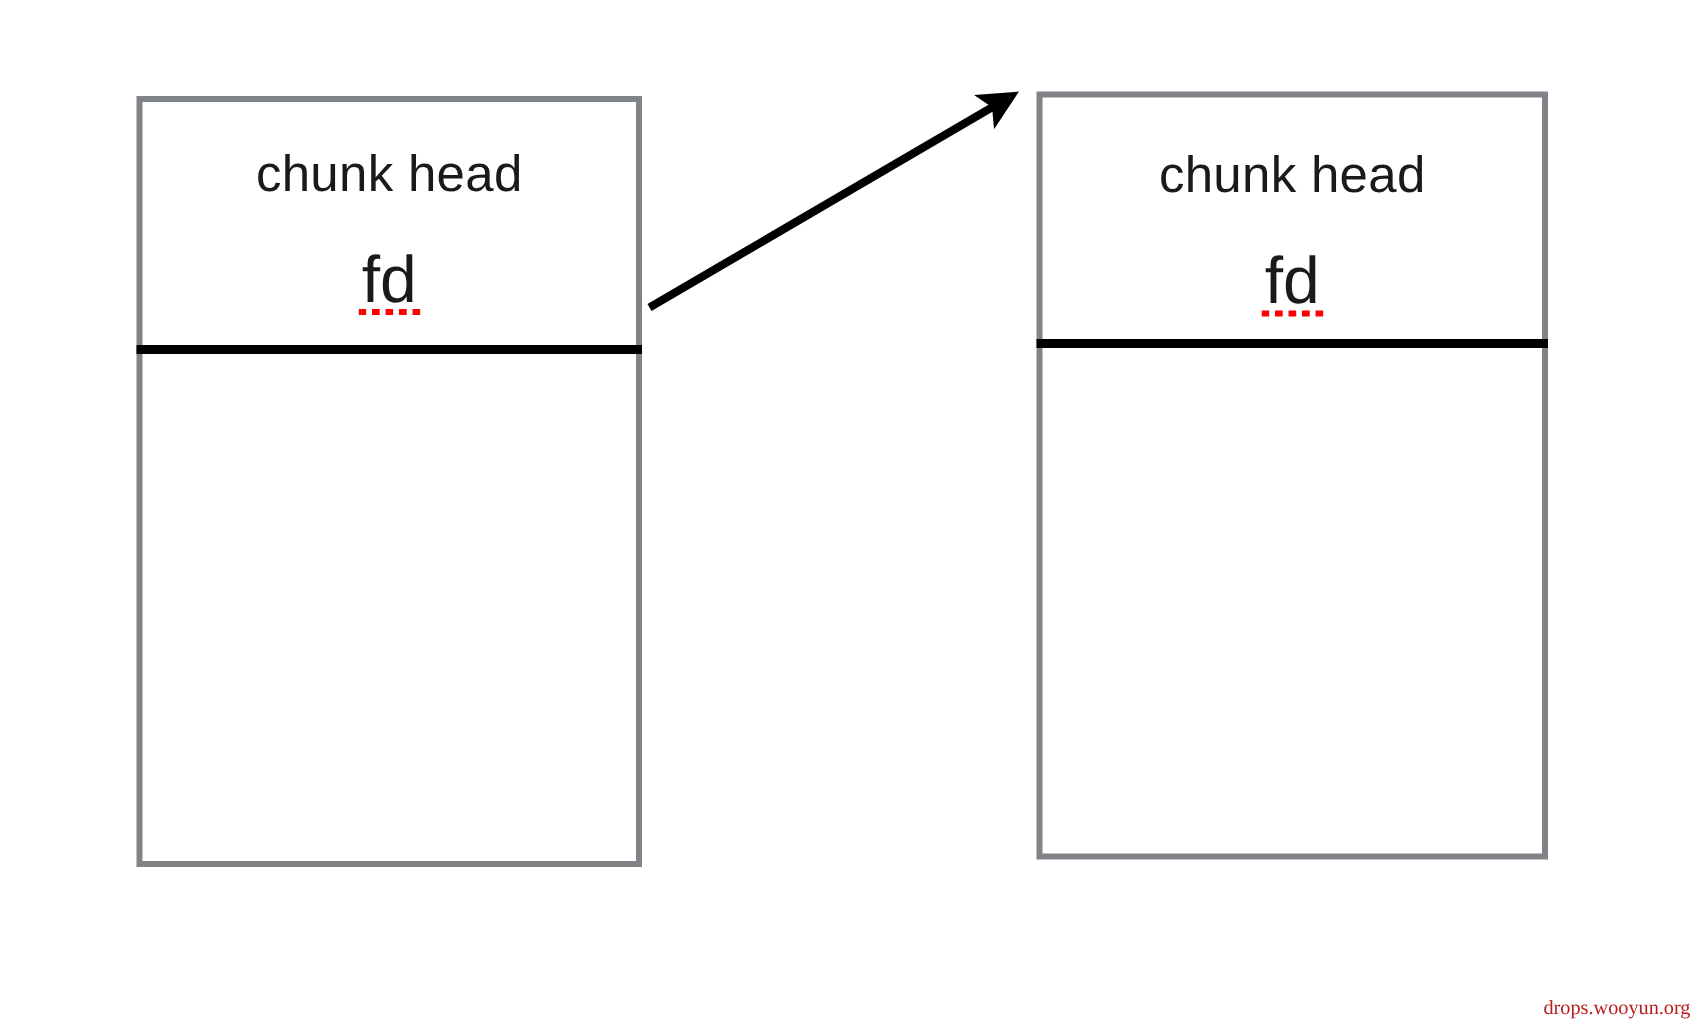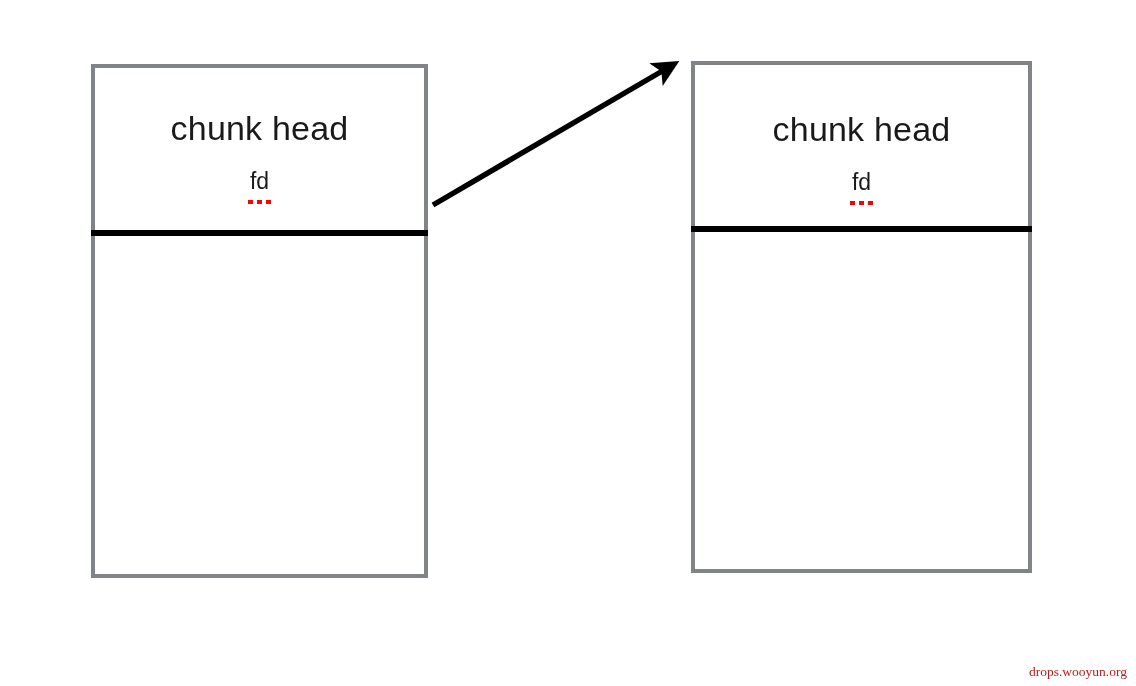--- a/index.html
+++ b/index.html
@@ -41,21 +41,21 @@
     top: 61px;
     width: 341px;
     height: 512px;
   }
 
   
   .chunk-header {
     position: absolute;
     left: 0;
     right: 0;
-    top: 12px;
+    top: 0;
     text-align: center;
     color: #000000;
   }
 
   #chunk-box-left .chunk-header { height: 162px; }
   #chunk-box-right .chunk-header { height: 161px; }
 
   .chunk-title {
     display: block;
     font-size: 34px;
@@ -69,24 +69,25 @@
   #chunk-box-right .chunk-title { margin-top: 33px; }
 
   .chunk-field-wrap {
     display: block;
     margin-top: 16px;
   }
 
   .chunk-field {
     position: relative;
     display: inline-block;
-    font-size: 23px;
+    font-size: 44px;
     line-height: 36px;
     color: #1a1a1a;
     padding-bottom: 2px;
+    margin-top: 18px;
   }
 
   
   .chunk-field::after {
     content: "";
     position: absolute;
     left: -2px;
     right: -3px;
     bottom: -3px;
     height: 4px;

